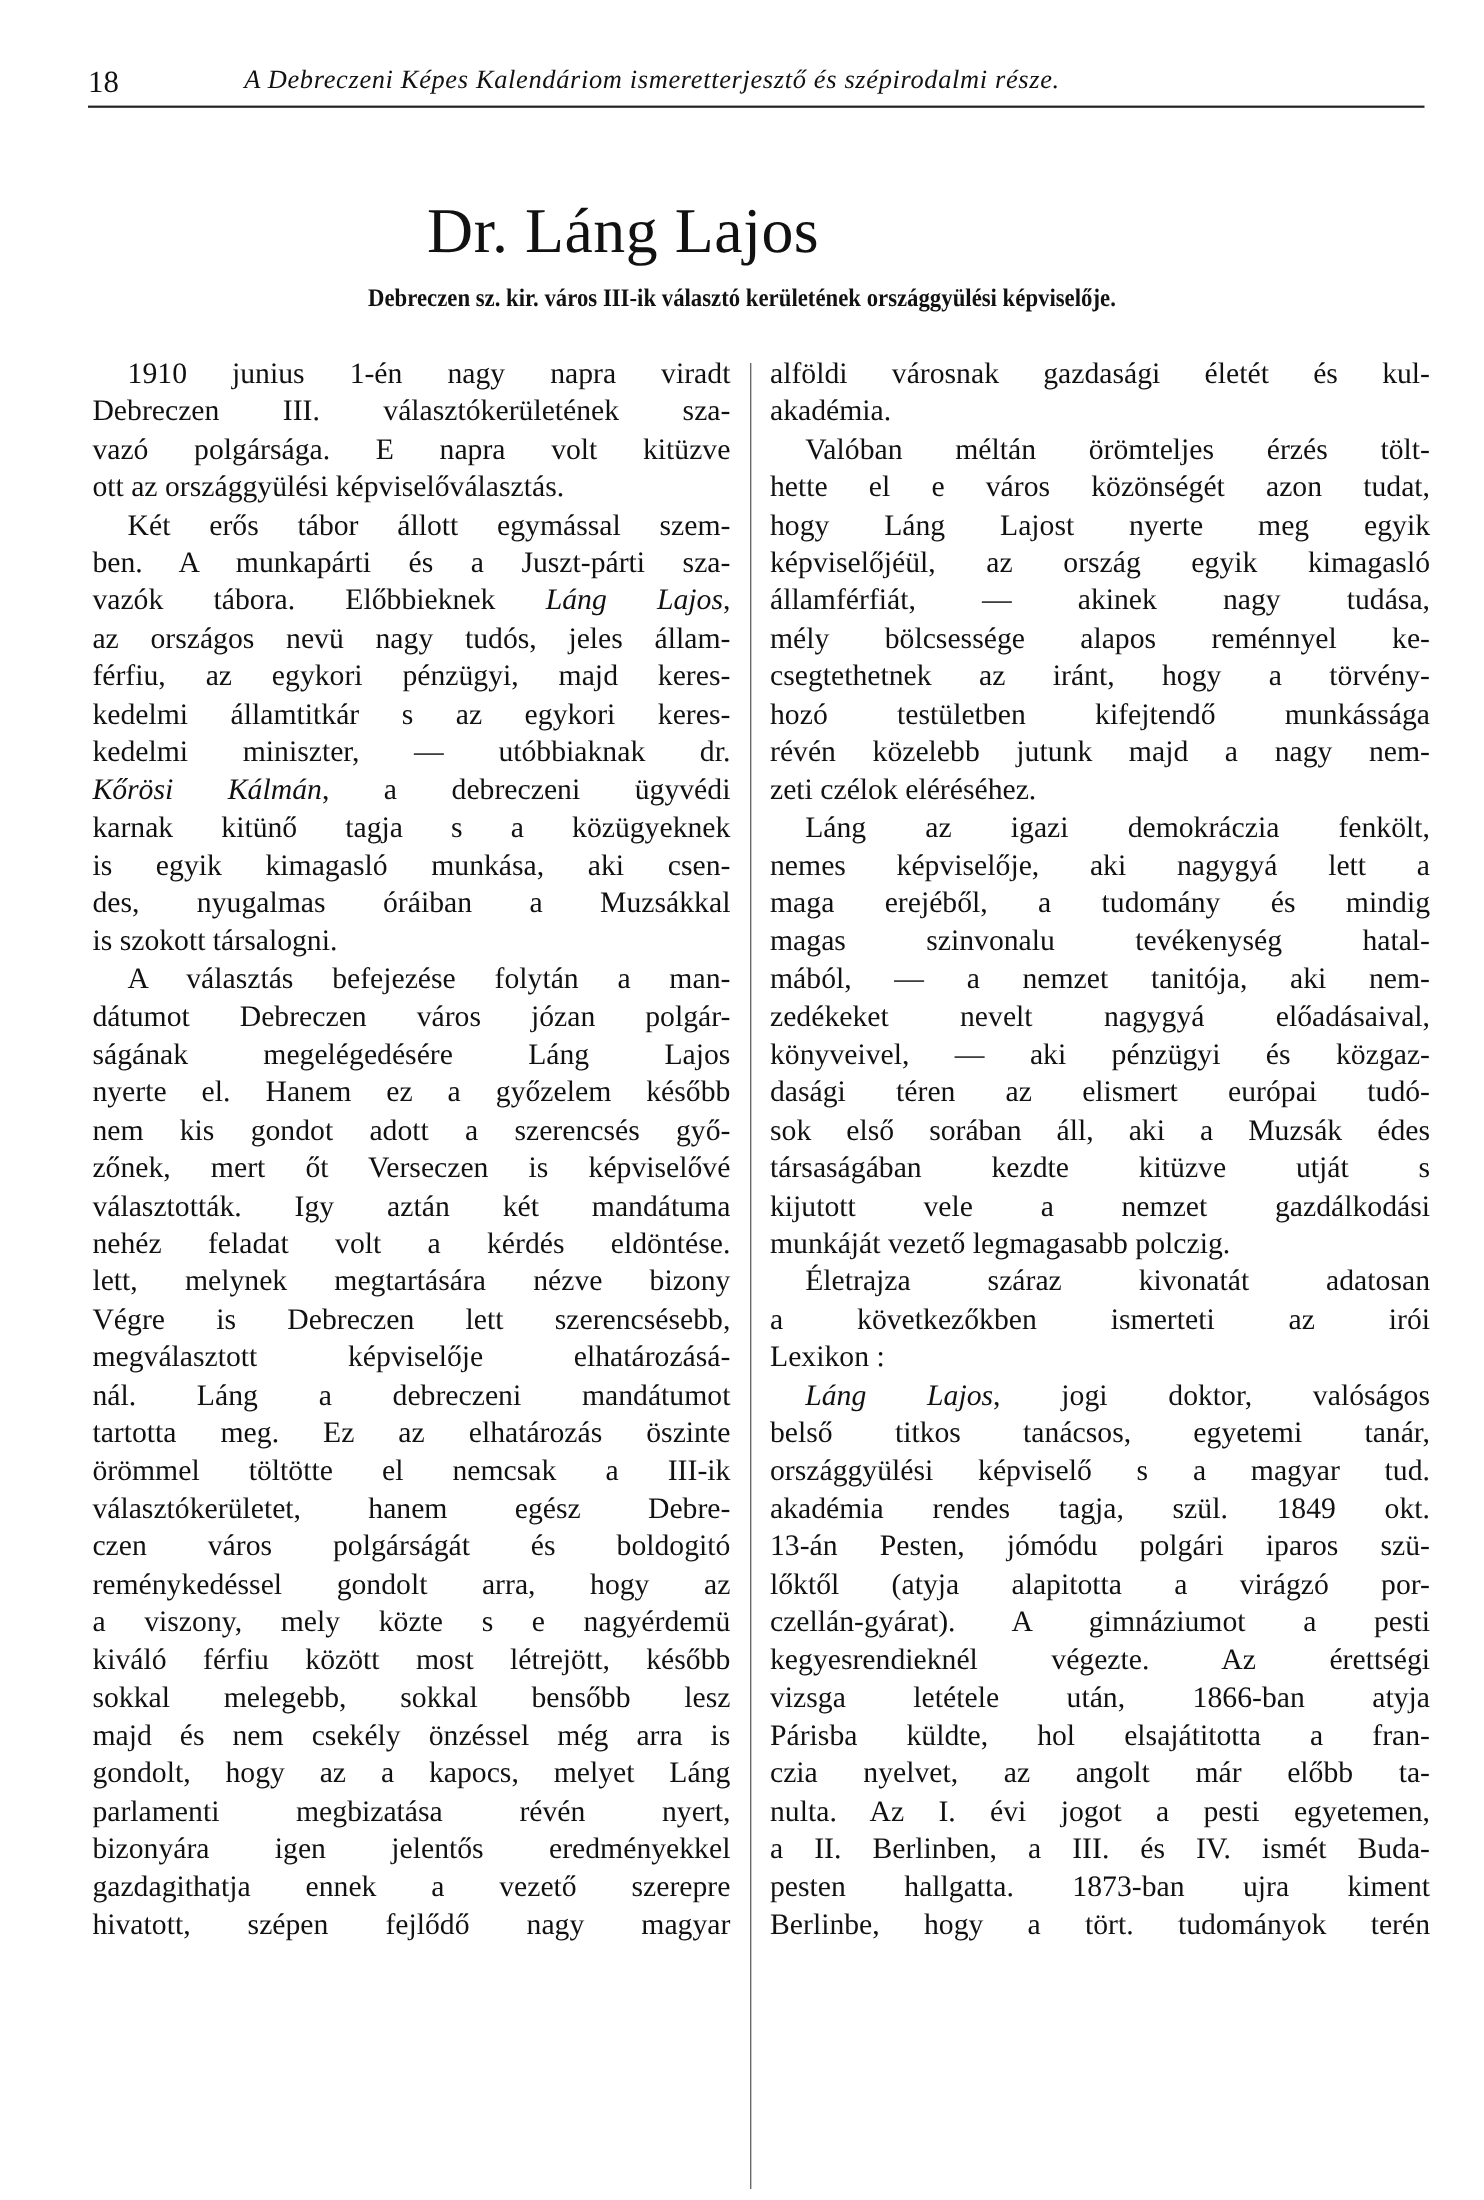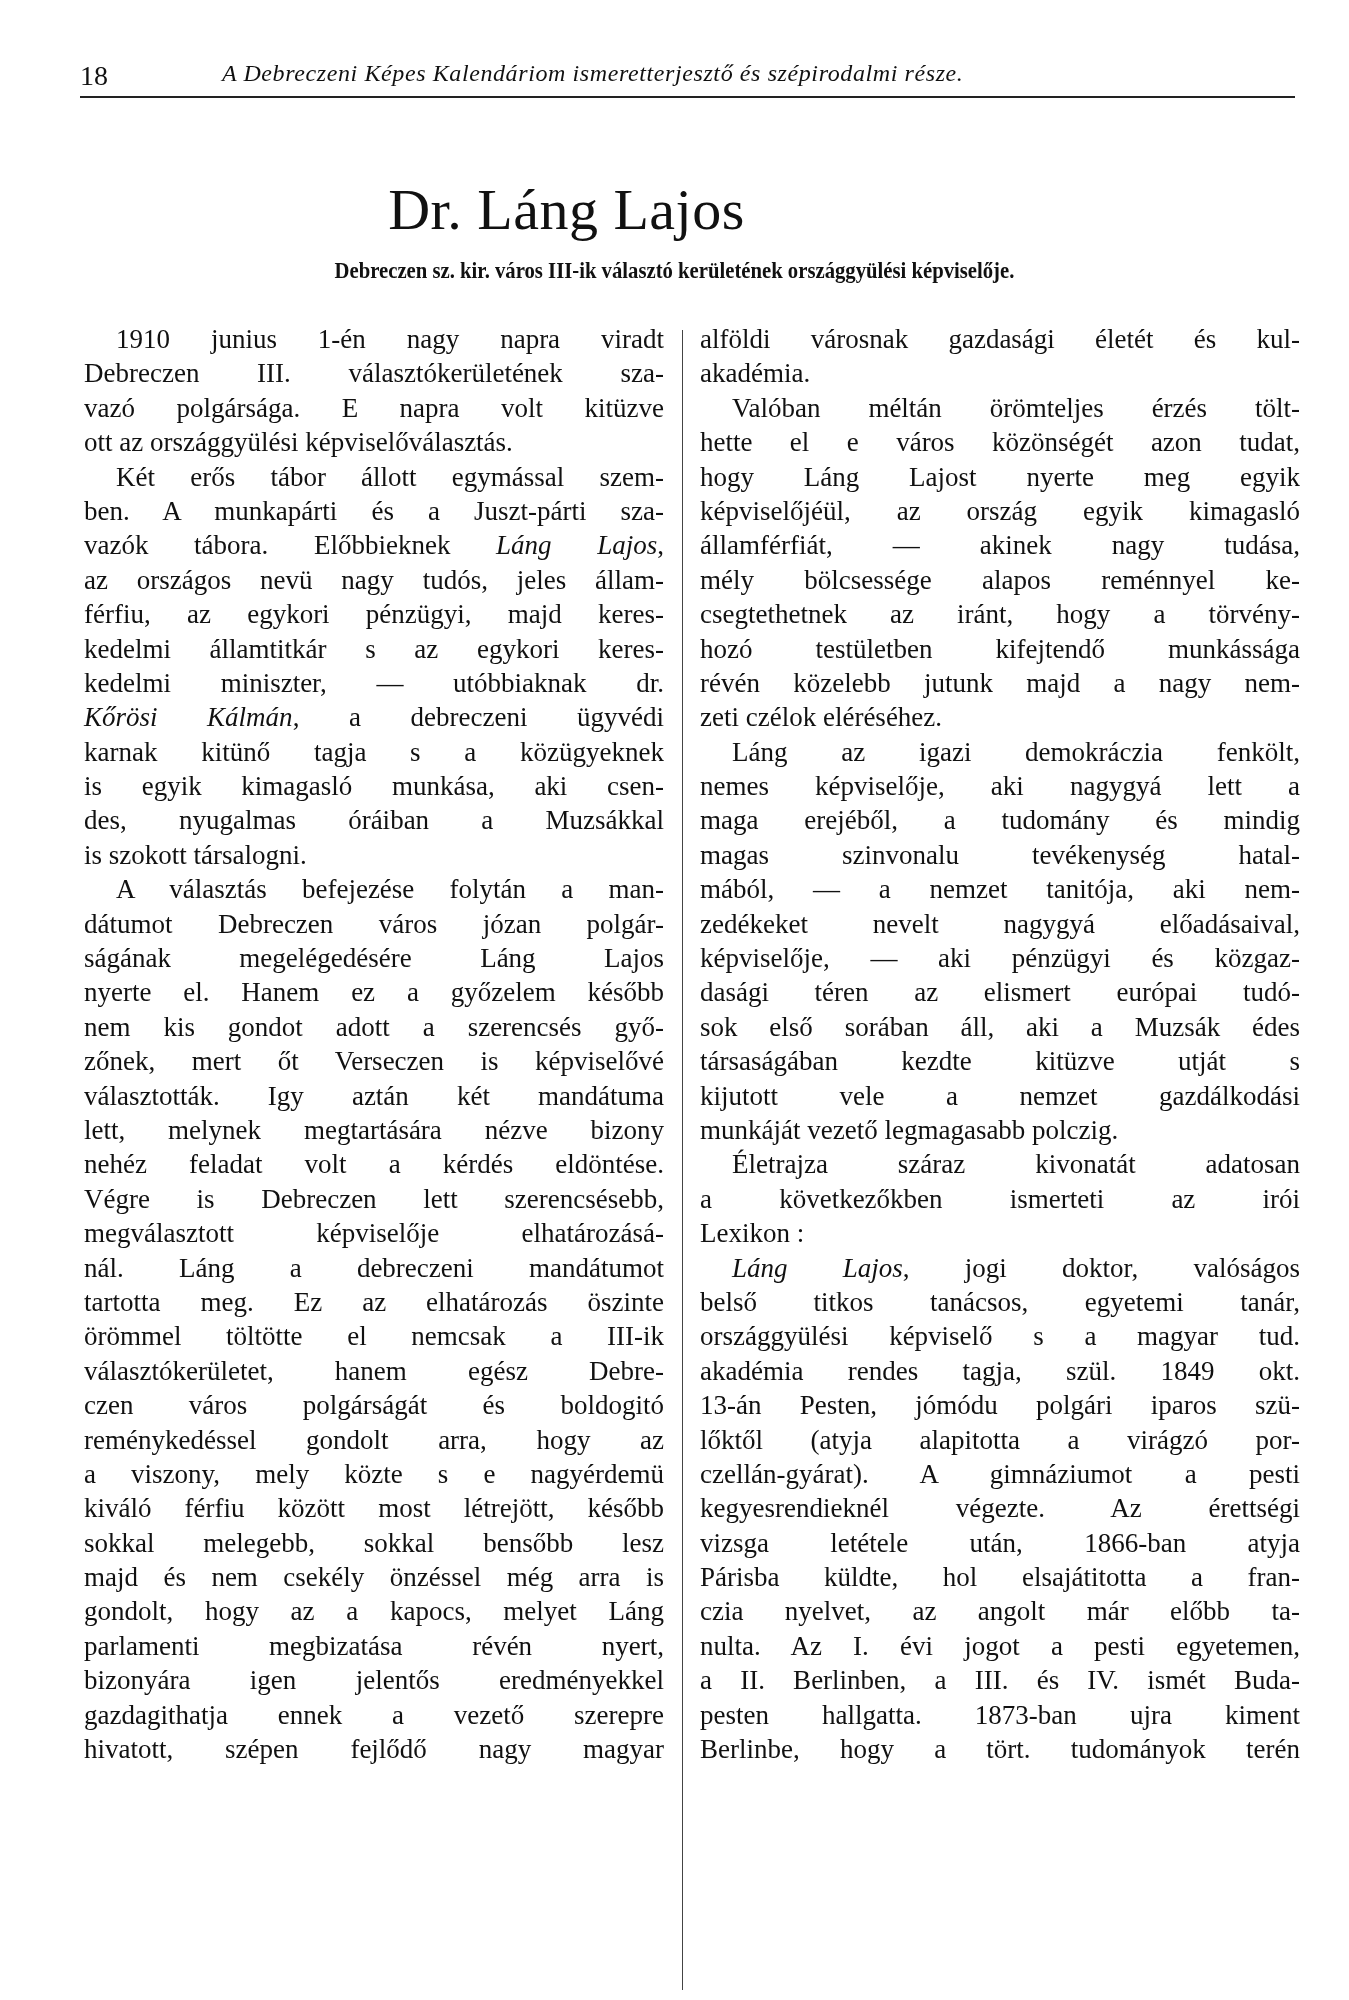--- a/index.html
+++ b/index.html
@@ -49,22 +49,22 @@
     <span class="line"><span>is egyik kimagasló munkása, aki csen-</span></span>
     <span class="line"><span>des, nyugalmas óráiban a Muzsákkal</span></span>
     <span class="line last"><span>is szokott társalogni.</span></span>
     <span class="line indent"><span>A választás befejezése folytán a man-</span></span>
     <span class="line"><span>dátumot Debreczen város józan polgár-</span></span>
     <span class="line"><span>ságának megelégedésére Láng Lajos</span></span>
     <span class="line"><span>nyerte el. Hanem ez a győzelem később</span></span>
     <span class="line"><span>nem kis gondot adott a szerencsés győ-</span></span>
     <span class="line"><span>zőnek, mert őt Verseczen is képviselővé</span></span>
     <span class="line"><span>választották. Igy aztán két mandátuma</span></span>
+    <span class="line"><span>nehéz feladat volt a kérdés eldöntése.</span></span>
     <span class="line"><span>lett, melynek megtartására nézve bizony</span></span>
-    <span class="line"><span>nehéz feladat volt a kérdés eldöntése.</span></span>
     <span class="line"><span>Végre is Debreczen lett szerencsésebb,</span></span>
     <span class="line"><span>megválasztott képviselője elhatározásá-</span></span>
     <span class="line"><span>nál. Láng a debreczeni mandátumot</span></span>
     <span class="line"><span>tartotta meg. Ez az elhatározás öszinte</span></span>
     <span class="line"><span>örömmel töltötte el nemcsak a III-ik</span></span>
     <span class="line"><span>választókerületet, hanem egész Debre-</span></span>
     <span class="line"><span>czen város polgárságát és boldogitó</span></span>
     <span class="line"><span>reménykedéssel gondolt arra, hogy az</span></span>
     <span class="line"><span>a viszony, mely közte s e nagyérdemü</span></span>
     <span class="line"><span>kiváló férfiu között most létrejött, később</span></span>
@@ -89,21 +89,21 @@
     <span class="line"><span>csegtethetnek az iránt, hogy a törvény-</span></span>
     <span class="line"><span>hozó testületben kifejtendő munkássága</span></span>
     <span class="line"><span>révén közelebb jutunk majd a nagy nem-</span></span>
     <span class="line last"><span>zeti czélok eléréséhez.</span></span>
     <span class="line indent"><span>Láng az igazi demokráczia fenkölt,</span></span>
     <span class="line"><span>nemes képviselője, aki nagygyá lett a</span></span>
     <span class="line"><span>maga erejéből, a tudomány és mindig</span></span>
     <span class="line"><span>magas szinvonalu tevékenység hatal-</span></span>
     <span class="line"><span>mából, — a nemzet tanitója, aki nem-</span></span>
     <span class="line"><span>zedékeket nevelt nagygyá előadásaival,</span></span>
-    <span class="line"><span>képviselője, — aki pénzügyi és közgaz-</span></span>
+    <span class="line"><span>könyveivel, — aki pénzügyi és közgaz-</span></span>
     <span class="line"><span>dasági téren az elismert európai tudó-</span></span>
     <span class="line"><span>sok első sorában áll, aki a Muzsák édes</span></span>
     <span class="line"><span>társaságában kezdte kitüzve utját s</span></span>
     <span class="line"><span>kijutott vele a nemzet gazdálkodási</span></span>
     <span class="line last"><span>munkáját vezető legmagasabb polczig.</span></span>
     <span class="line indent"><span>Életrajza száraz kivonatát adatosan</span></span>
     <span class="line"><span>a következőkben ismerteti az irói</span></span>
     <span class="line last"><span>Lexikon :</span></span>
     <span class="line indent"><span></span><i>Láng Lajos</i><span>, jogi doktor, valóságos</span></span>
     <span class="line"><span>belső titkos tanácsos, egyetemi tanár,</span></span>

